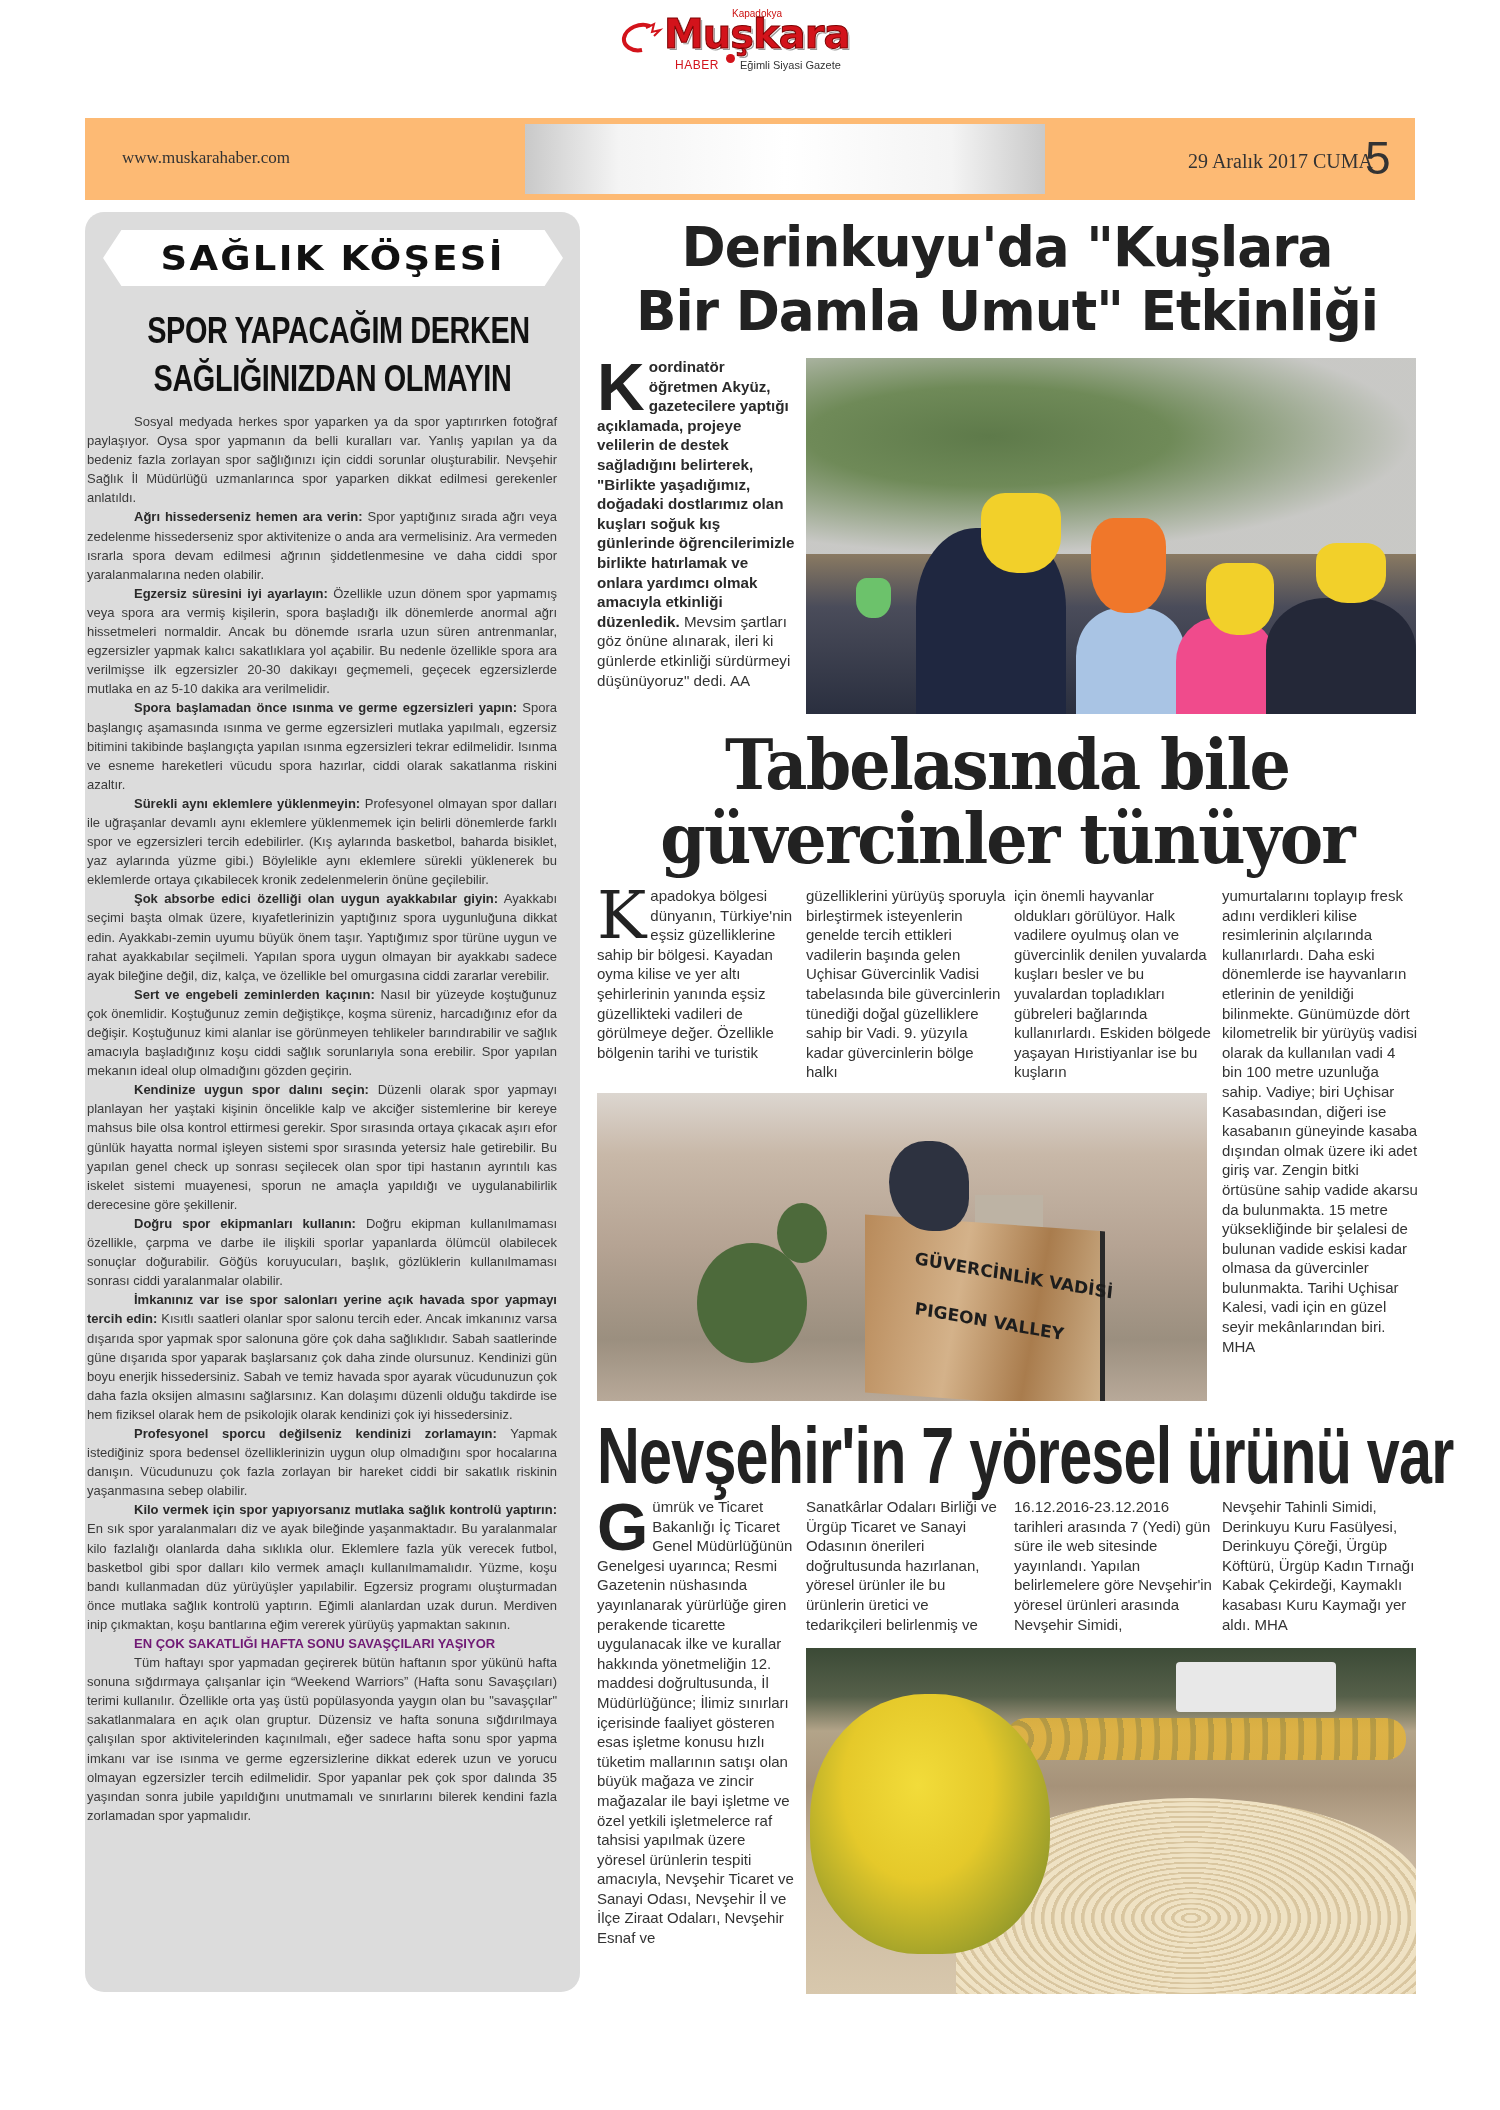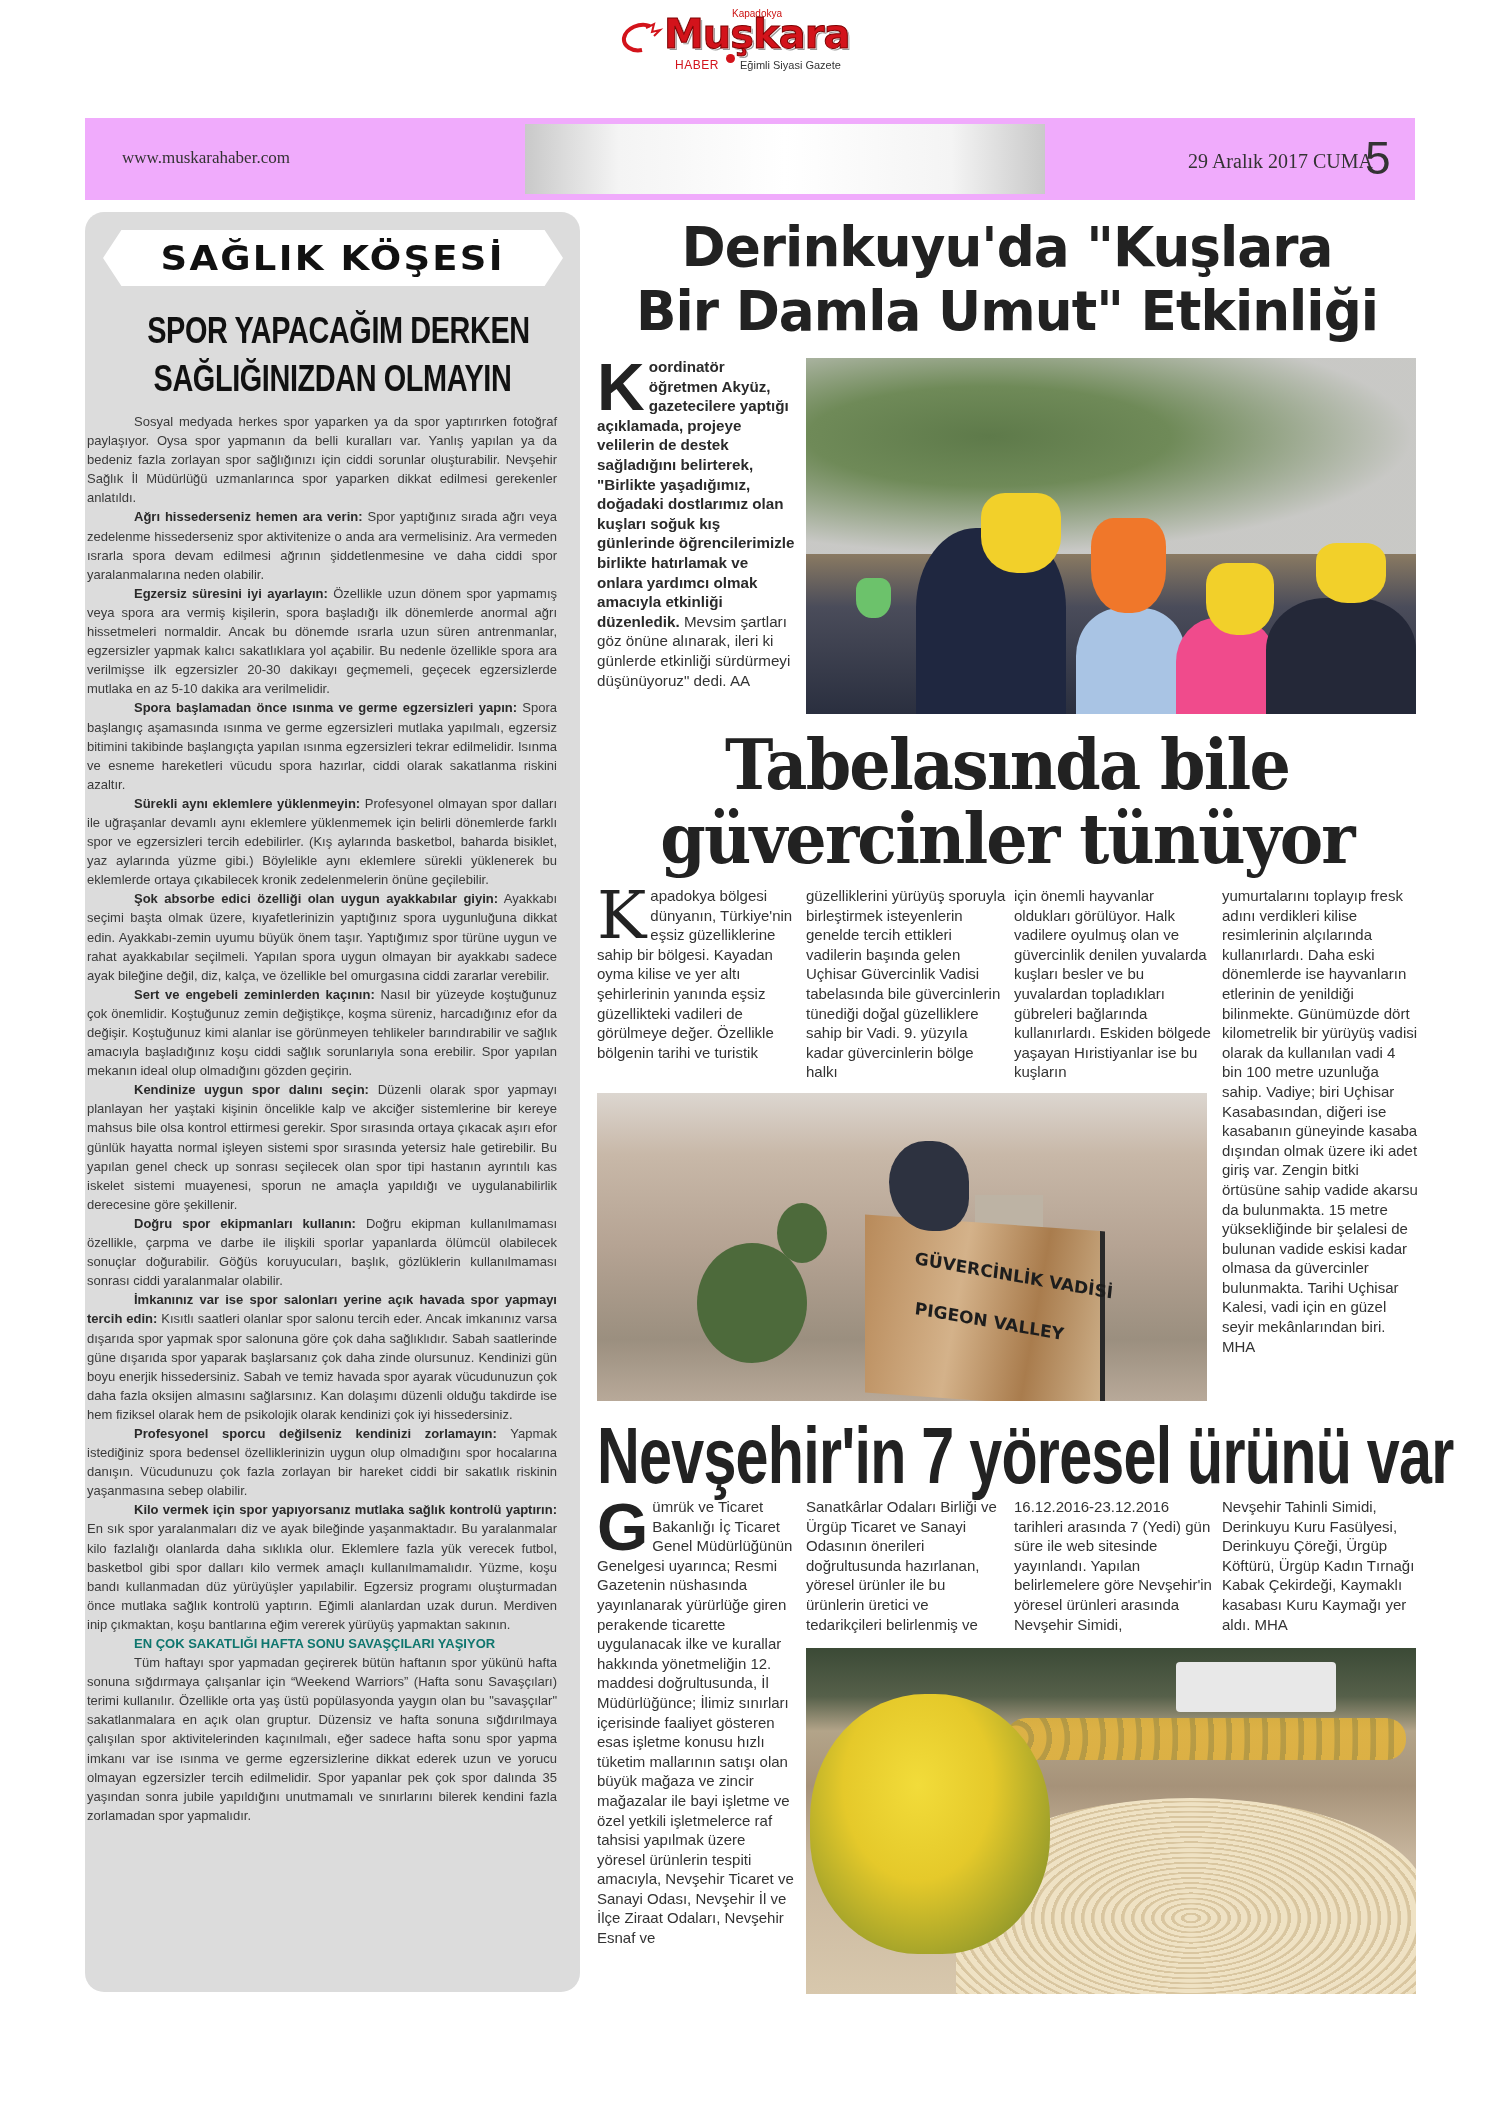--- a/index.html
+++ b/index.html
@@ -2,21 +2,21 @@
 <html><head>
 <meta charset="utf-8">
 <style>
   * { box-sizing: border-box; margin: 0; padding: 0; }
   html, body { width: 1500px; height: 2110px; background: #ffffff; overflow: hidden; }
   body { position: relative; font-family: "Liberation Sans", sans-serif; color: #222; }
 
   
   .masthead {
     position: absolute; left: 85px; top: 118px; width: 1330px; height: 82px;
-    background: #f0abfc; display: flex; align-items: center;
+    background: #fdba74; display: flex; align-items: center;
   }
   .masthead .site-url {
     position: absolute; left: 37px; top: 30px;
     font-family: "Liberation Serif", serif; font-size: 17px; color: #333;
   }
   .masthead .logo-band {
     position: absolute; left: 440px; top: 6px; width: 520px; height: 70px;
     background: linear-gradient(90deg, #c9c9c9 0%, #f4f4f4 18%, #ffffff 50%, #f4f4f4 82%, #c9c9c9 100%);
   }
   .logo {
@@ -66,21 +66,21 @@
     color: #111; transform: scaleX(0.78); transform-origin: center top; letter-spacing: -0.5px;
   }
   .health .headline div { white-space: nowrap; }
   .health .body {
     position: absolute; left: 2px; top: 200px; width: 470px;
     font-family: Liberation Sans, sans-serif; font-size: 13px; line-height: 19.1px; color: #3a3a3a;
     text-align: justify;
   }
   .health .body p { text-indent: 47px; }
   .health .body b { color: #2a2a2a; }
-  .health .body .subhead { text-indent: 47px; font-weight: bold; color: #0f766e; }
+  .health .body .subhead { text-indent: 47px; font-weight: bold; color: #701a75; }
 
   
   .headline-sans {
     position: absolute; left: 597px; width: 820px;
     font-family: "DejaVu Sans", sans-serif; font-weight: bold; color: #222;
     white-space: nowrap; text-align: center;
   }
   .h1 { top: 215px; font-size: 56px; line-height: 64px; transform: scaleX(0.95); transform-origin: center top; letter-spacing: -1px; }
   .h2 {
     position: absolute; left: 597px; top: 728px; width: 820px; text-align: center;

